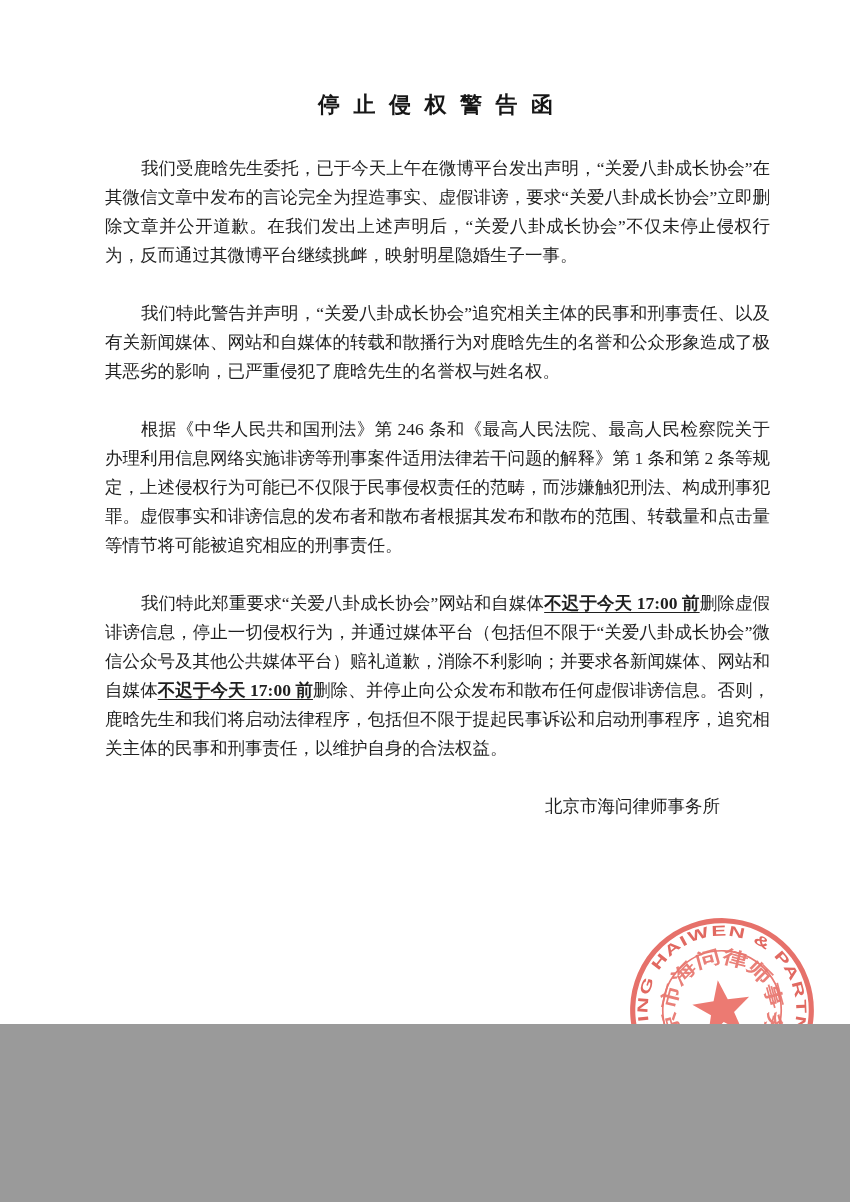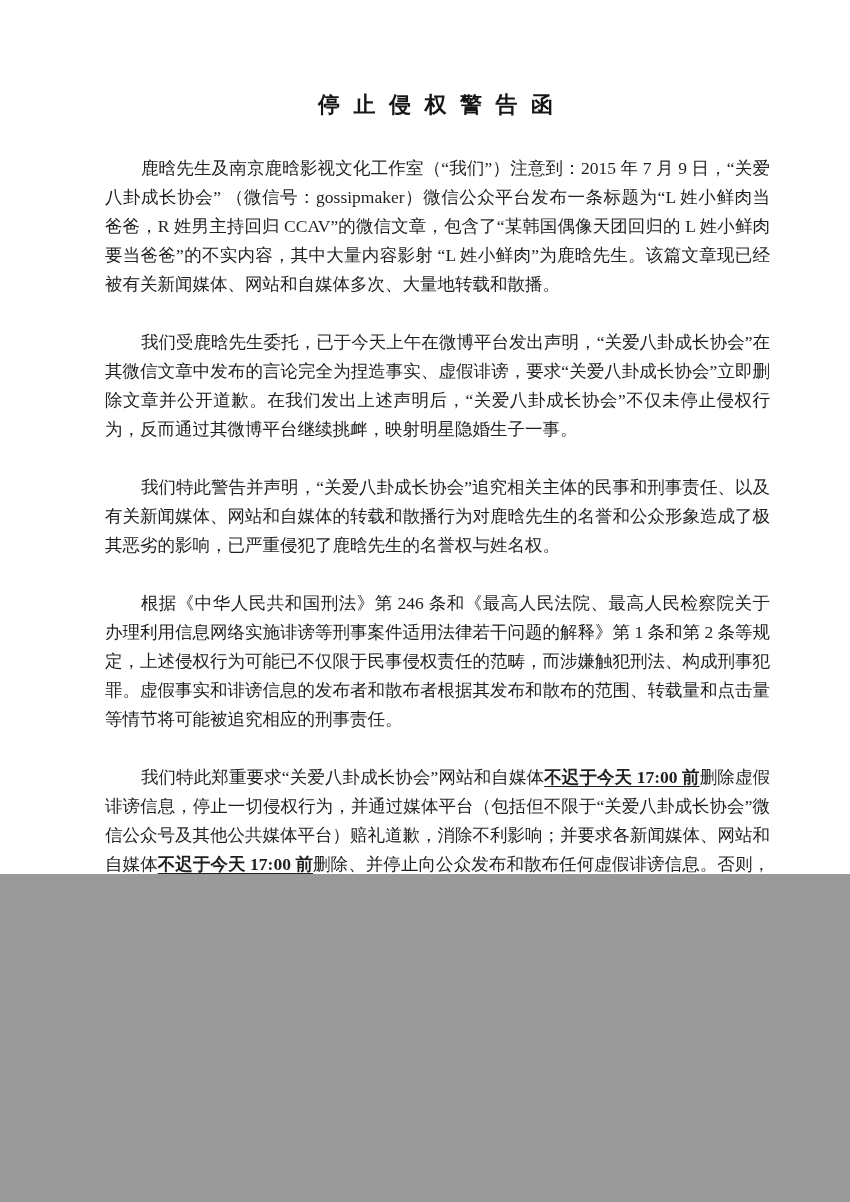--- a/index.html
+++ b/index.html
@@ -1,18 +1,18 @@
 <!DOCTYPE html>
 <html><head>
 <meta charset="utf-8">
 <style>
   html,body { margin:0; padding:0; background:#9a9a9a; }
   .page {
     position:relative;
-    width:850px; height:874px;
+    width:850px; height:1024px;
     margin:0 auto;
     background:#ffffff;
     font-family:"Liberation Serif","DejaVu Serif",serif;
     color:#1f1f1f;
     overflow:hidden;
     box-sizing:border-box;
   }
   .content {
     position:absolute;
     left:105px; right:80px; top:90px;
@@ -61,33 +61,31 @@
   .stamp text { font-family:"Liberation Sans","DejaVu Sans",sans-serif; }
 </style>
 </head>
 <body>
 
 <div class="page">
   <div class="content">
 
     <h1 class="doc-title">停 止 侵 权 警 告 函</h1>
 
-    <p class="para">鹿晗先生及南京鹿晗影视文化工作室（“我们”）注意到：2015 年 7 月 9 日，“关爱八卦成长协会” （微信号：gossipmaker）微信公众平台发布一条标题为“L 姓小鲜肉当爸爸，R 姓男主持回归 CCAV”的微信文章，包含了“某韩国偶像天团回归的 L 姓小鲜肉要当爸爸”的不实内容，其中大量内容影射 “L 姓小鲜肉”为鹿晗先生。该篇文章现已经被有关新闻媒体、网站和自媒体多次、大量地转载和散播。</p>
 
     <p class="para">我们受鹿晗先生委托，已于今天上午在微博平台发出声明，“关爱八卦成长协会”在其微信文章中发布的言论完全为捏造事实、虚假诽谤，要求“关爱八卦成长协会”立即删除文章并公开道歉。在我们发出上述声明后，“关爱八卦成长协会”不仅未停止侵权行为，反而通过其微博平台继续挑衅，映射明星隐婚生子一事。</p>
 
 
     <p class="para">我们特此警告并声明，“关爱八卦成长协会”追究相关主体的民事和刑事责任、以及有关新闻媒体、网站和自媒体的转载和散播行为对鹿晗先生的名誉和公众形象造成了极其恶劣的影响，已严重侵犯了鹿晗先生的名誉权与姓名权。</p>
 
     <p class="para">根据《中华人民共和国刑法》第 246 条和《最高人民法院、最高人民检察院关于办理利用信息网络实施诽谤等刑事案件适用法律若干问题的解释》第 1 条和第 2 条等规定，上述侵权行为可能已不仅限于民事侵权责任的范畴，而涉嫌触犯刑法、构成刑事犯罪。虚假事实和诽谤信息的发布者和散布者根据其发布和散布的范围、转载量和点击量等情节将可能被追究相应的刑事责任。</p>
 
     <p class="para"><span>我们特此郑重要求“关爱八卦成长协会”网站和自媒体</span><span class="deadline">不迟于今天 17:00 前</span><span>删除虚假诽谤信息，停止一切侵权行为，并通过媒体平台（包括但不限于“关爱八卦成长协会”微信公众号及其他公共媒体平台）赔礼道歉，消除不利影响；并要求各新闻媒体、网站和自媒体</span><span class="deadline">不迟于今天 17:00 前</span><span>删除、并停止向公众发布和散布任何虚假诽谤信息。否则，鹿晗先生和我们将启动法律程序，包括但不限于提起民事诉讼和启动刑事程序，追究相关主体的民事和刑事责任，以维护自身的合法权益。</span></p>
 
     <div class="signature-block">
-      <div class="signature-line">南京鹿晗影视文化工作室</div>
       <div class="signature-line">北京市海问律师事务所</div>
     </div>
   </div>
 
   <svg class="stamp" viewBox="0 0 200 200" xmlns="http://www.w3.org/2000/svg">
     <defs>
       <path id="engPath" d="M 54.7 164.7 A 79 79 0 1 1 145.3 164.7" fill="none"></path>
       <path id="cnPath" d="M 78.9 145.3 A 50 50 0 1 1 121.1 145.3" fill="none"></path>
     </defs>
 

